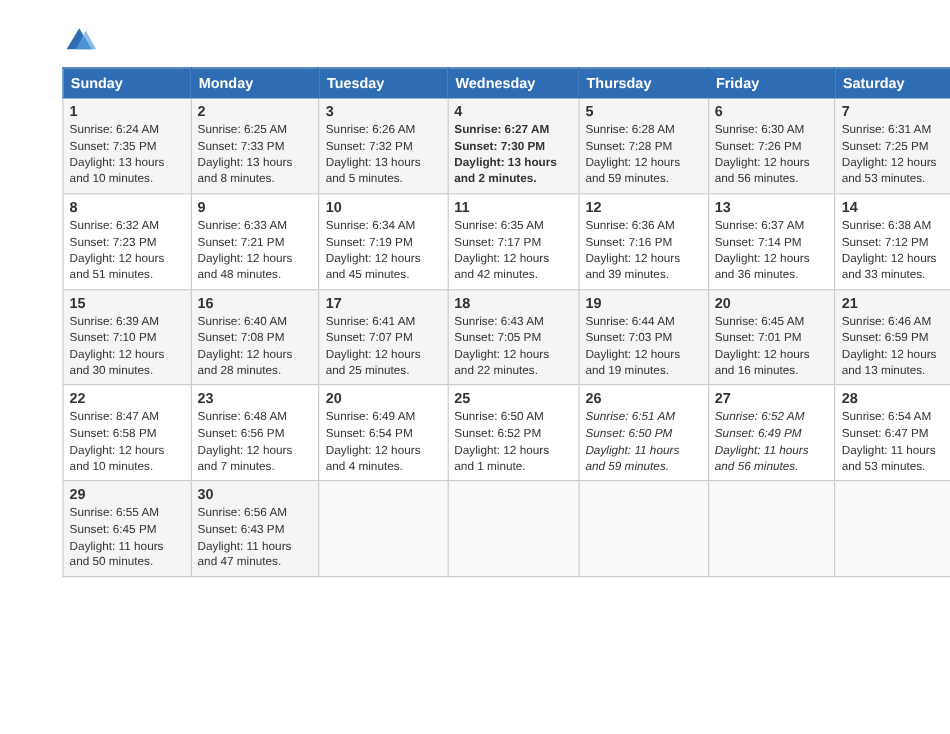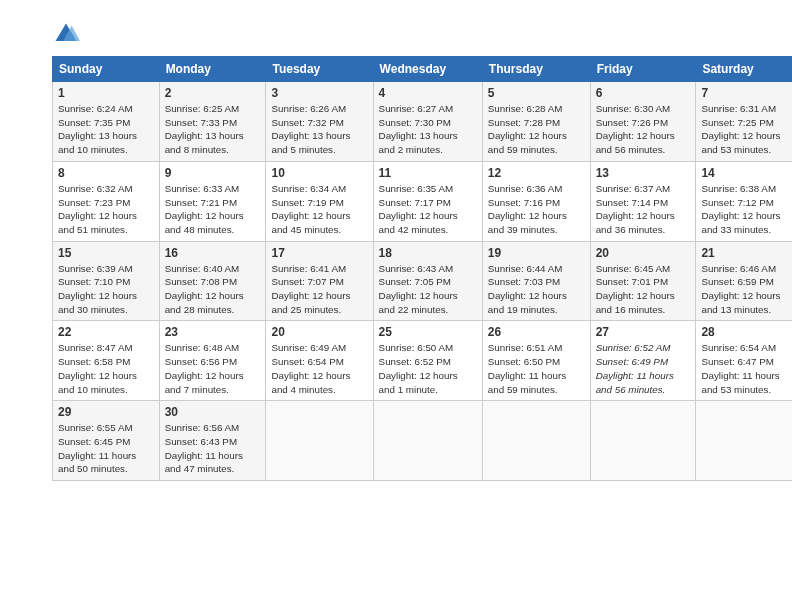--- a/index.html
+++ b/index.html
@@ -155,21 +155,21 @@
           </td>
           <td>
             <span class="day-num">3</span>
             <div class="day-info" style="white-space: pre-line;">Sunrise: 6:26 AM
 Sunset: 7:32 PM
 Daylight: 13 hours
 and 5 minutes.</div>
           </td>
           <td>
             <span class="day-num">4</span>
-            <div class="day-info" style="white-space: pre-line;">Sunrise: 6:27 AM
+            <div class="day-info" style="white-space: pre-line; font-weight: bold;">Sunrise: 6:27 AM
 Sunset: 7:30 PM
 Daylight: 13 hours
 and 2 minutes.</div>
           </td>
           <td>
             <span class="day-num">5</span>
             <div class="day-info" style="white-space: pre-line;">Sunrise: 6:28 AM
 Sunset: 7:28 PM
 Daylight: 12 hours
 and 59 minutes.</div>
@@ -315,21 +315,21 @@
           </td>
           <td>
             <span class="day-num">25</span>
             <div class="day-info" style="white-space: pre-line;">Sunrise: 6:50 AM
 Sunset: 6:52 PM
 Daylight: 12 hours
 and 1 minute.</div>
           </td>
           <td>
             <span class="day-num">26</span>
-            <div class="day-info" style="white-space: pre-line;">Sunrise: 6:51 AM
+            <div class="day-info" style="white-space: pre-line; font-style: italic;">Sunrise: 6:51 AM
 Sunset: 6:50 PM
 Daylight: 11 hours
 and 59 minutes.</div>
           </td>
           <td>
             <span class="day-num">27</span>
             <div class="day-info" style="white-space: pre-line; font-style: italic;">Sunrise: 6:52 AM
 Sunset: 6:49 PM
 Daylight: 11 hours
 and 56 minutes.</div>

